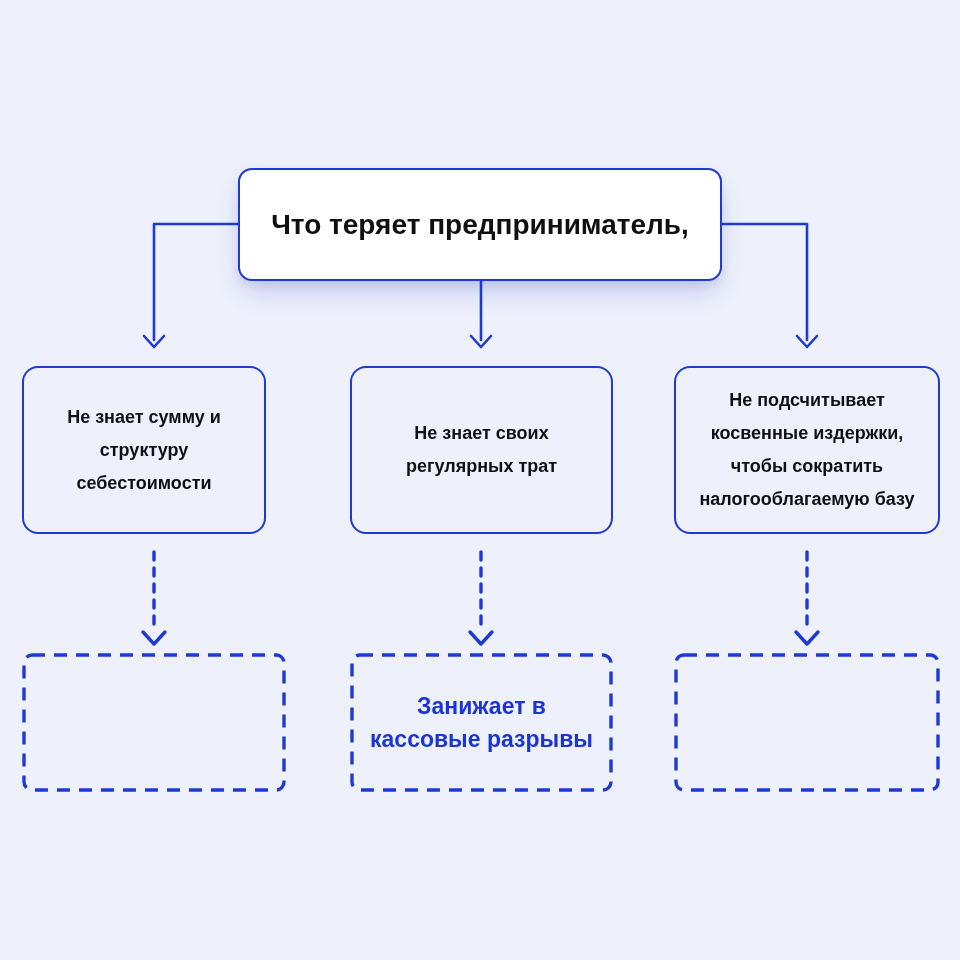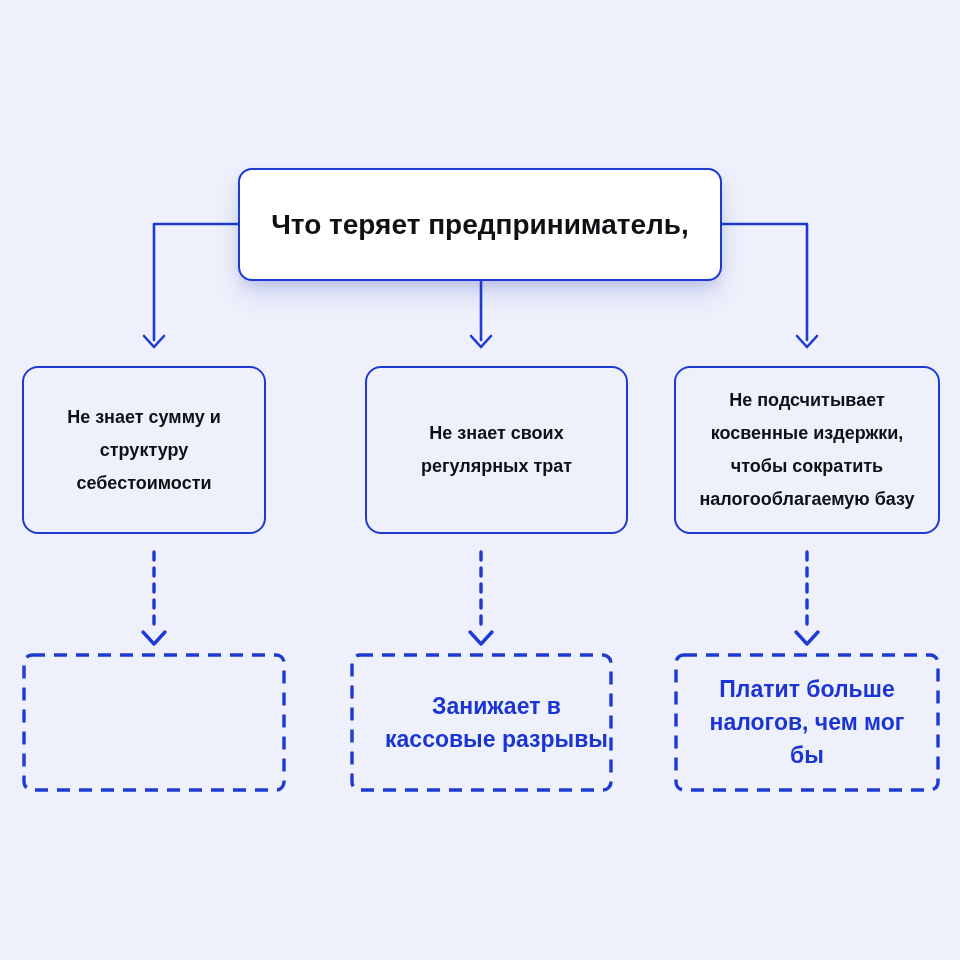--- a/index.html
+++ b/index.html
@@ -63,21 +63,21 @@
     top: 653px;
     height: 139px;
     
     border: none;
     color: #1A35D3;
     font-size: 23px;
     line-height: 33px;
     padding: 10px 16px;
   }
   .col1 { left: 22px;  width: 244px; }
-  .col2 { left: 350px; width: 263px; margin-left: 15px; }
+  .col2 { left: 350px; width: 263px; }
   .col3 { left: 674px; width: 266px; }
 </style>
 </head>
 <body>
 
 <div class="canvas">
 
   <svg class="connectors" width="960" height="960" viewBox="0 0 960 960">
 
     <g stroke="#1E3AD2" stroke-width="2.6" fill="none" stroke-linecap="round" stroke-linejoin="round">
@@ -115,17 +115,14 @@
   <div class="box cause col2">
     <span>Не знает своих регулярных трат</span>
   </div>
   <div class="box cause col3">
     <span>Не подсчитывает косвенные издержки, чтобы сократить налогооблагаемую базу</span>
   </div>
 
   <div class="box consequence col2">
     <span>Занижает в кассовые разрывы</span>
   </div>
-  <div class="box consequence col3">
-    <span>Платит больше налогов, чем мог бы</span>
-  </div>
 
 </div>
 
 </body></html>

